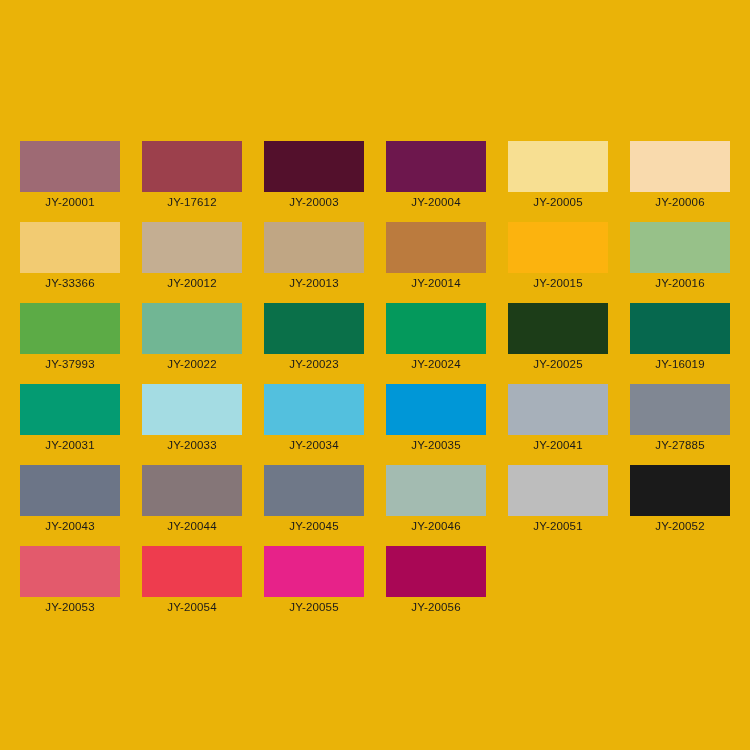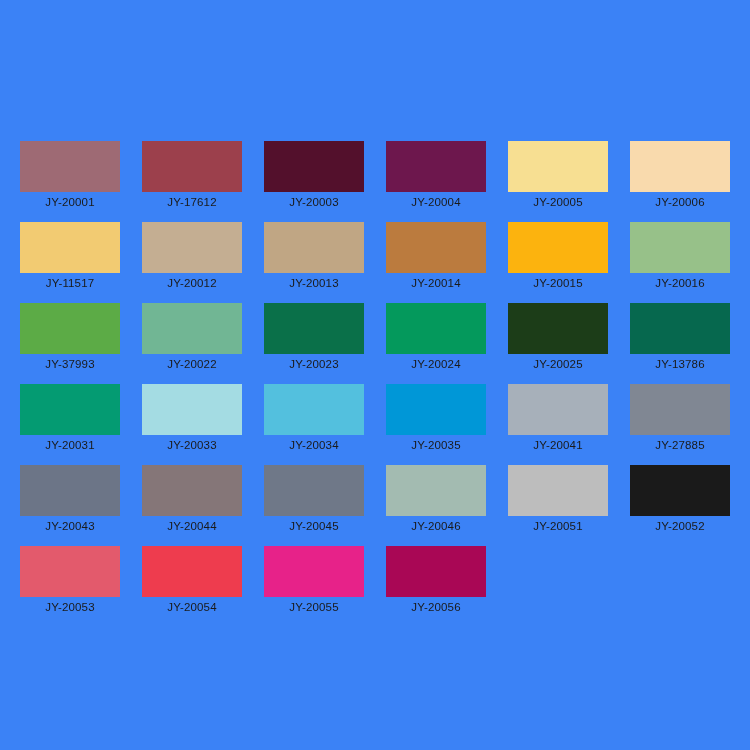--- a/index.html
+++ b/index.html
@@ -15,21 +15,21 @@
     font-family: "Liberation Sans", sans-serif;
     -webkit-font-smoothing: antialiased;
   }
 
   #swatch-chart {
     position: absolute;
     left: 0;
     top: 0;
     width: 750px;
     height: 750px;
-    background: #3b82f6;
+    background: #eab308;
   }
 
   .swatch-grid {
     position: absolute;
     left: 20px;
     top: 141px;
     width: 710px;
     display: grid;
     grid-template-columns: repeat(6, 100px);
     grid-column-gap: 22px;
@@ -87,21 +87,21 @@
       <div class="swatch-cell">
         <div class="swatch-chip" style="background-color: rgb(247, 223, 146);"></div>
         <div class="swatch-label">JY-20005</div>
       </div>
       <div class="swatch-cell">
         <div class="swatch-chip" style="background-color: rgb(249, 218, 173);"></div>
         <div class="swatch-label">JY-20006</div>
       </div>
       <div class="swatch-cell">
         <div class="swatch-chip" style="background-color: rgb(242, 203, 114);"></div>
-        <div class="swatch-label">JY-11517</div>
+        <div class="swatch-label">JY-33366</div>
       </div>
       <div class="swatch-cell">
         <div class="swatch-chip" style="background-color: rgb(196, 174, 146);"></div>
         <div class="swatch-label">JY-20012</div>
       </div>
       <div class="swatch-cell">
         <div class="swatch-chip" style="background-color: rgb(192, 166, 132);"></div>
         <div class="swatch-label">JY-20013</div>
       </div>
       <div class="swatch-cell">
@@ -131,21 +131,21 @@
       <div class="swatch-cell">
         <div class="swatch-chip" style="background-color: rgb(4, 153, 92);"></div>
         <div class="swatch-label">JY-20024</div>
       </div>
       <div class="swatch-cell">
         <div class="swatch-chip" style="background-color: rgb(28, 61, 24);"></div>
         <div class="swatch-label">JY-20025</div>
       </div>
       <div class="swatch-cell">
         <div class="swatch-chip" style="background-color: rgb(6, 104, 78);"></div>
-        <div class="swatch-label">JY-13786</div>
+        <div class="swatch-label">JY-16019</div>
       </div>
       <div class="swatch-cell">
         <div class="swatch-chip" style="background-color: rgb(4, 155, 114);"></div>
         <div class="swatch-label">JY-20031</div>
       </div>
       <div class="swatch-cell">
         <div class="swatch-chip" style="background-color: rgb(164, 220, 227);"></div>
         <div class="swatch-label">JY-20033</div>
       </div>
       <div class="swatch-cell">

